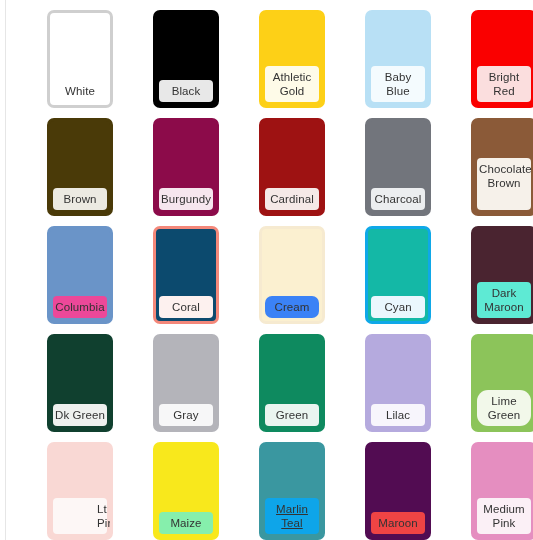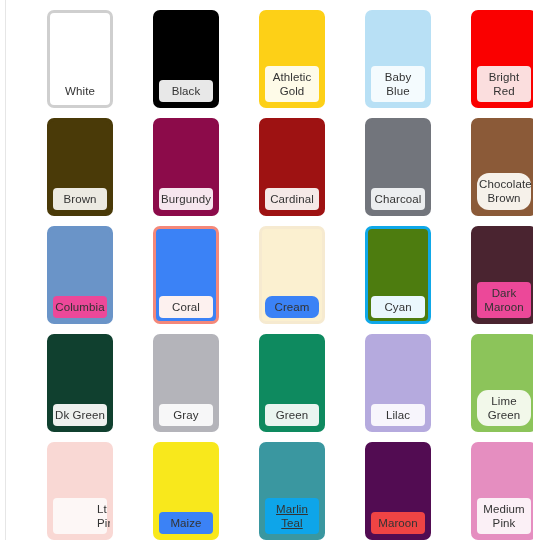--- a/index.html
+++ b/index.html
@@ -56,22 +56,21 @@
     border-radius: 4px;
     background: #eeeeee;
     color: #333333;
     font-size: 11.5px;
     line-height: 14px;
     text-align: center;
     padding: 4px 2px 4px 2px;
     letter-spacing: 0.1px;
   }
   .swatch-label-strip.two-line {
-    padding: 4px 2px 5px 2px;
-    border-radius: 12px;
+    padding: 4px 2px 20px 2px;
   }
 </style>
 </head>
 <body>
 
 <div id="page-edge-rule"></div>
 
 <div id="swatch-grid">
     <div class="swatch-card" style="background: rgb(255, 255, 255); border-color: rgb(207, 207, 207);">
       <div class="swatch-label-strip" style="background: rgb(255, 255, 255); color: rgb(51, 51, 51);">White</div>
@@ -99,52 +98,52 @@
     </div>
     <div class="swatch-card" style="background: rgb(114, 117, 124); border-color: rgb(114, 117, 124);">
       <div class="swatch-label-strip" style="background: rgb(236, 238, 240); color: rgb(51, 51, 51);">Charcoal</div>
     </div>
     <div class="swatch-card" style="background: rgb(139, 90, 56); border-color: rgb(139, 90, 56);">
       <div class="swatch-label-strip two-line" style="background: rgb(246, 241, 234); color: rgb(51, 51, 51);">Chocolate Brown</div>
     </div>
     <div class="swatch-card" style="background: rgb(106, 148, 200); border-color: rgb(106, 148, 200);">
       <div class="swatch-label-strip" style="background: #ec4899; color: rgb(51, 51, 51);">Columbia</div>
     </div>
-    <div class="swatch-card" style="background: #3b82f6; border-color: rgb(244, 136, 122);">
+    <div class="swatch-card" style="background: #0c4a6e; border-color: rgb(244, 136, 122);">
       <div class="swatch-label-strip" style="background: rgb(253, 241, 239); color: rgb(51, 51, 51);">Coral</div>
     </div>
     <div class="swatch-card" style="background: rgb(251, 240, 208); border-color: rgb(246, 234, 208);">
       <div class="swatch-label-strip" style="background: #3b82f6; color: rgb(51, 51, 51); border-radius: 7px;">Cream</div>
     </div>
-    <div class="swatch-card" style="background: #4d7c0f; border-color: rgb(15, 168, 232); padding-left: 43px;">
+    <div class="swatch-card" style="background: #14b8a6; border-color: rgb(15, 168, 232); padding-left: 43px;">
       <div class="swatch-label-strip" style="background: rgb(234, 247, 253); color: rgb(51, 51, 51);">Cyan</div>
     </div>
     <div class="swatch-card" style="background: rgb(74, 36, 48); border-color: rgb(74, 36, 48);">
-      <div class="swatch-label-strip" style="background: #ec4899; color: rgb(51, 51, 51);">Dark Maroon</div>
+      <div class="swatch-label-strip" style="background: #5eead4; color: rgb(51, 51, 51);">Dark Maroon</div>
     </div>
     <div class="swatch-card" style="background: rgb(16, 64, 47); border-color: rgb(16, 64, 47);">
       <div class="swatch-label-strip" style="background: rgb(238, 241, 239); color: rgb(51, 51, 51);">Dk Green</div>
     </div>
     <div class="swatch-card" style="background: rgb(180, 180, 186); border-color: rgb(180, 180, 186); padding-left: 21px;">
       <div class="swatch-label-strip" style="background: rgb(247, 247, 248); color: rgb(51, 51, 51);">Gray</div>
     </div>
     <div class="swatch-card" style="background: rgb(14, 138, 95); border-color: rgb(14, 138, 95);">
       <div class="swatch-label-strip" style="background: rgb(234, 245, 240); color: rgb(51, 51, 51);">Green</div>
     </div>
     <div class="swatch-card" style="background: rgb(181, 170, 222); border-color: rgb(181, 170, 222);">
       <div class="swatch-label-strip" style="background: rgb(247, 245, 252); color: rgb(51, 51, 51);">Lilac</div>
     </div>
     <div class="swatch-card" style="background: rgb(140, 196, 90); border-color: rgb(140, 196, 90);">
       <div class="swatch-label-strip" style="background: rgb(242, 248, 234); color: rgb(51, 51, 51); border-radius: 11px;">Lime Green</div>
     </div>
     <div class="swatch-card" style="background: rgb(249, 216, 212); border-color: rgb(249, 216, 212);">
       <div class="swatch-label-strip" style="background: rgb(253, 247, 246); color: rgb(51, 51, 51); padding-left: 44px;">Lt Pink</div>
     </div>
     <div class="swatch-card" style="background: rgb(248, 232, 28); border-color: rgb(248, 232, 28);">
-      <div class="swatch-label-strip" style="background: #3b82f6; color: rgb(51, 51, 51);">Maize</div>
+      <div class="swatch-label-strip" style="background: #86efac; color: rgb(51, 51, 51);">Maize</div>
     </div>
     <div class="swatch-card" style="background: rgb(58, 151, 160); border-color: rgb(58, 151, 160);">
       <div class="swatch-label-strip" style="background: #0ea5e9; color: rgb(51, 51, 51); text-decoration: underline;">Marlin Teal</div>
     </div>
     <div class="swatch-card" style="background: rgb(82, 12, 82); border-color: rgb(82, 12, 82);">
       <div class="swatch-label-strip" style="background: #ef4444; color: rgb(51, 51, 51);">Maroon</div>
     </div>
     <div class="swatch-card" style="background: rgb(229, 142, 192); border-color: rgb(229, 142, 192);">
       <div class="swatch-label-strip" style="background: rgb(251, 240, 246); color: rgb(51, 51, 51);">Medium Pink</div>
     </div>

